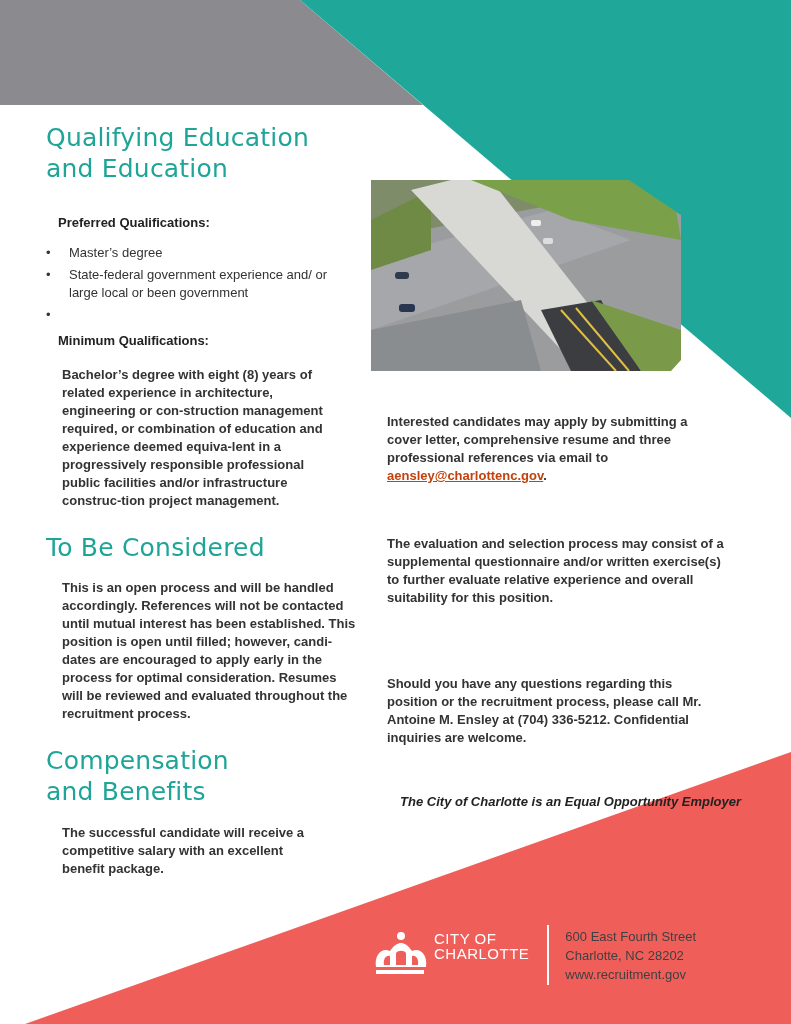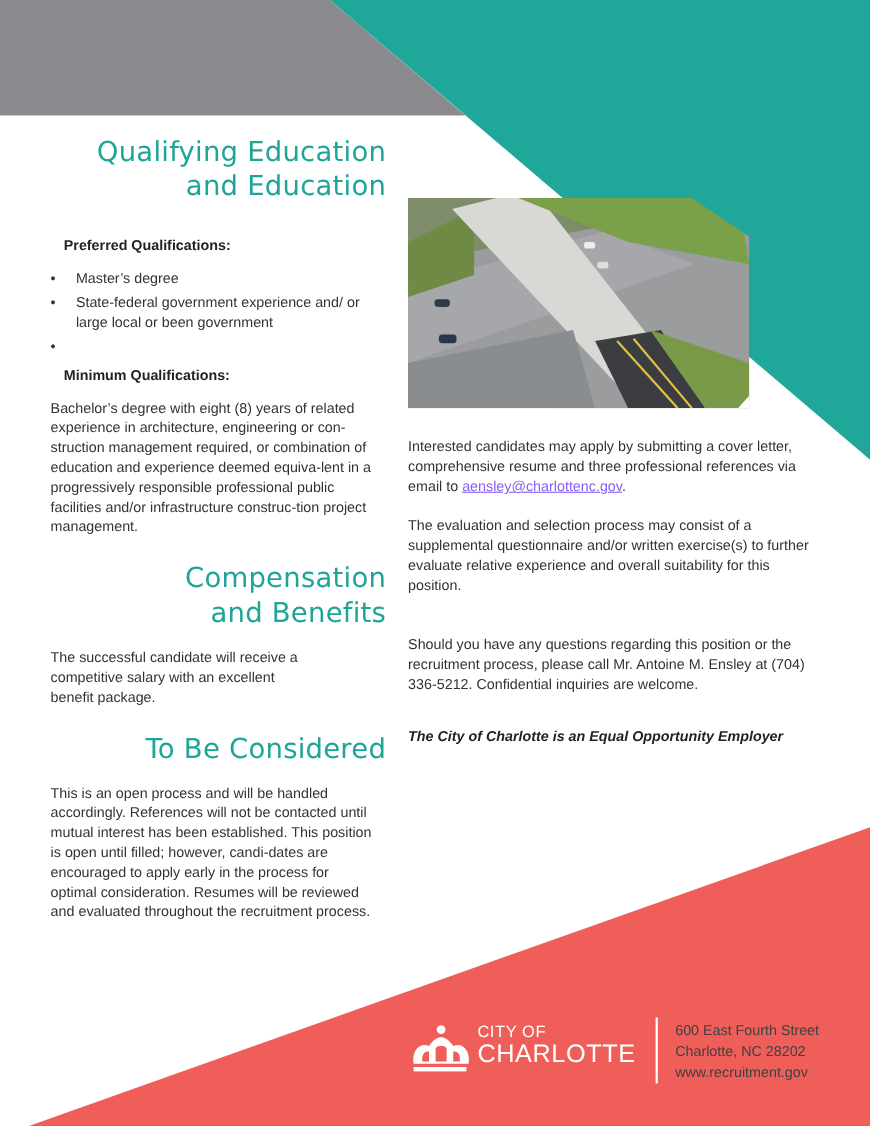--- a/index.html
+++ b/index.html
@@ -7,38 +7,38 @@
       width: 791px; height: 1024px; position: relative; overflow: hidden;
       background: #ffffff;
       font-family: "Liberation Sans", "DejaVu Sans", sans-serif;
       color: #333333;
     }
     .bg-shapes { position: absolute; left: 0; top: 0; width: 791px; height: 1024px; z-index: 0; }
     .col-left { position: absolute; left: 46px; top: 122px; width: 305px; z-index: 2; }
     .col-right { position: absolute; left: 371px; top: 180px; width: 370px; z-index: 2; }
     h2.section-title {
       font-family: "DejaVu Sans", sans-serif; font-weight: normal;
-      color: #1fa597; font-size: 25px; line-height: 31px; margin: 0; letter-spacing: 0.2px; text-align: right;
+      color: #1fa597; font-size: 25px; line-height: 31px; margin: 0; letter-spacing: 0.2px;
     }
     .sub-heading { font-weight: bold; font-size: 13px; color: #222; margin: 12px; line-height: 18px; }
-    p.body { font-size: 13px; line-height: 18px; margin: 0; color: #333; }
+    p.body { font-size: 13px; line-height: 18px; margin: 16px; color: #333; font-weight: bold; }
     ul.bullets { list-style: none; padding: 0; margin: 8px 0 0 0; }
     ul.bullets li { position: relative; padding-left: 23px; font-size: 13px; line-height: 18px; margin-bottom: 4px; }
     ul.bullets li .bullet { position: absolute; left: 0; top: 0; }
     .photo {
       width: 310px; height: 191px; position: relative; overflow: hidden;
       background: linear-gradient(160deg, #6c8b45 0%, #7c9456 20%, #999 35%, #9a9a9a 55%, #6b7a5a 80%, #4f6a3a 100%);
     }
-    .email-link { text-decoration: underline; color: #8b5cf6; }
-    .eoe { font-weight: bold; font-style: italic; font-size: 13px; line-height: 18px; color: #222; }
+    .email-link { text-decoration: underline; color: #c2410c; }
+    .eoe { font-weight: bold; font-style: italic; font-size: 13px; line-height: 18px; color: #222; text-align: right; }
     .footer { position: absolute; left: 372px; top: 925px; z-index: 3; display: flex; align-items: center; color: #fff; }
     .logo { display: flex; align-items: flex-start; }
     .logo-text { margin-left: 4px; line-height: 1; }
     .logo-city { font-size: 15px; letter-spacing: 0.5px; display: block; }
-    .logo-charlotte { font-size: 23px; letter-spacing: 0.5px; display: block; }
+    .logo-charlotte { font-size: 15px; letter-spacing: 0.5px; display: block; }
     .footer-divider { width: 2px; height: 60px; background: #fff; margin: 0 16px 0 18px; }
     .address { font-size: 13px; line-height: 19px; color: #404040; }
   </style>
 </head>
 <body>
 
 <svg class="bg-shapes" viewBox="0 0 791 1024" width="791" height="1024">
   <polygon points="0,0 300,0 423,105 0,105" fill="#8b8a8e"></polygon>
   <polygon points="300,0 791,0 791,418" fill="#1fa79a"></polygon>
   <polygon points="25,1024 791,752 791,1024" fill="#f05e5a"></polygon>
@@ -56,30 +56,30 @@
       <li><span class="bullet">•</span><span>Master’s degree</span></li>
       <li><span class="bullet">•</span><span>State-federal government experience and/ or large local or been government</span></li>
       <li><span class="bullet">•</span></li>
     </ul>
     <div style="height:14px"></div>
     <p class="sub-heading">Minimum Qualifications:</p>
     <p class="body">Bachelor’s degree with eight (8) years of related experience in architecture, engineering or con-struction management required, or combination of education and experience deemed equiva-lent in a progressively responsible professional public facilities and/or infrastructure construc-tion project management.</p>
   </section>
 
   <section style="margin-top:22px">
+    <h2 class="section-title">To Be Considered</h2>
+    <p class="body" style="margin-top:16px;width:296px">This is an open process and will be handled accordingly. References will not be contacted until mutual interest has been established. This position is open until filled; however, candi-dates are encouraged to apply early in the process for optimal consideration. Resumes will be reviewed and evaluated throughout the recruitment process.</p>
+  </section>
+
+  <section style="margin-top:22px">
     <h2 class="section-title">
       <span>Compensation</span><br>
       <span>and Benefits</span>
     </h2>
     <p class="body" style="margin-top:17px;width:245px">The successful candidate will receive a competitive salary with an excellent benefit package.</p>
-  </section>
-
-  <section style="margin-top:22px">
-    <h2 class="section-title">To Be Considered</h2>
-    <p class="body" style="margin-top:16px;width:296px">This is an open process and will be handled accordingly. References will not be contacted until mutual interest has been established. This position is open until filled; however, candi-dates are encouraged to apply early in the process for optimal consideration. Resumes will be reviewed and evaluated throughout the recruitment process.</p>
   </section>
 </div>
 
 <div class="col-right">
   <div class="photo">
     <svg width="310" height="191" viewBox="0 0 310 191">
       <rect width="310" height="191" fill="#7f8c6a"></rect>
       <polygon points="0,60 310,0 310,191 0,191" fill="#9a9c9e"></polygon>
       <polygon points="0,80 180,30 260,60 0,150" fill="#a5a7aa"></polygon>
       <polygon points="0,40 60,10 60,70 0,90" fill="#6f8a44"></polygon>

